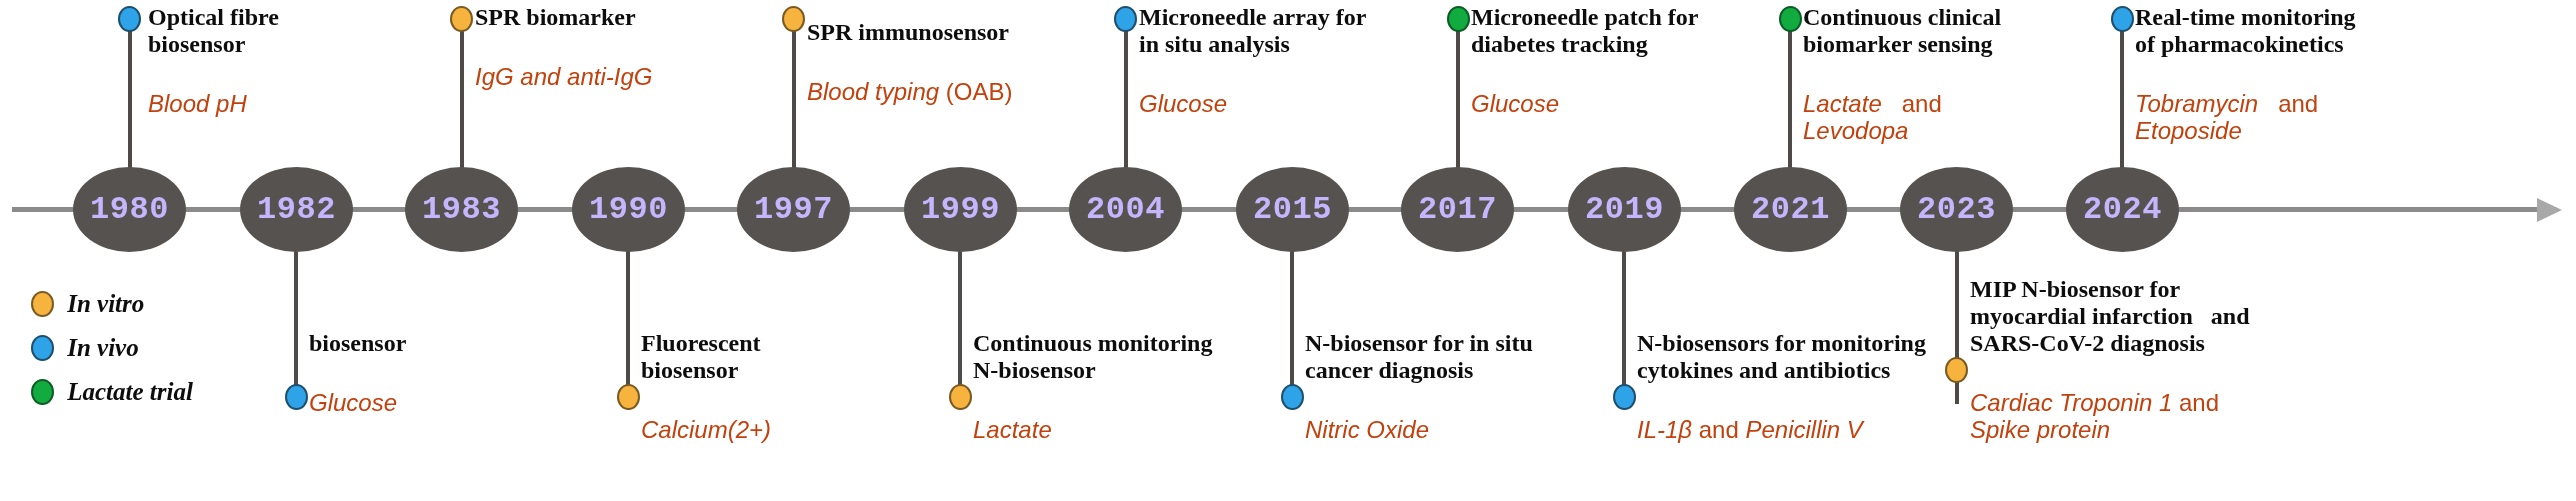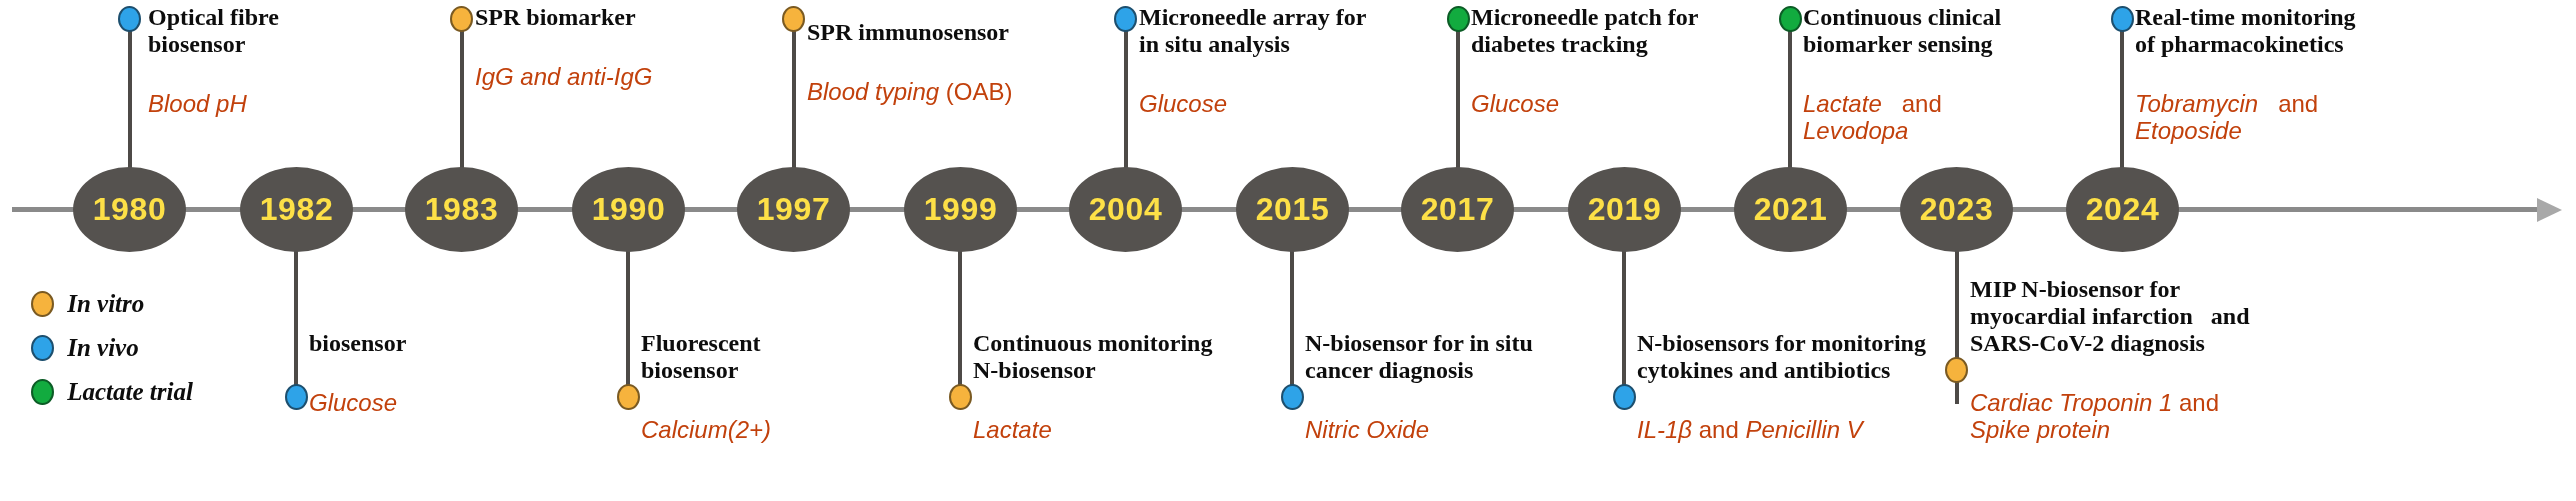--- a/index.html
+++ b/index.html
@@ -19,22 +19,22 @@
     position:absolute;left:2537px;top:198px;width:0;height:0;
     border-top:12px solid transparent;border-bottom:12px solid transparent;
     border-left:25px solid #a8a8a8;
   }
 
   
   .pill{
     position:absolute;top:167px;width:113px;height:85px;
     background:#55524f;border-radius:50%/50%;
     display:flex;align-items:center;justify-content:center;
-    color:#fde047;font-weight:700;font-size:32px;letter-spacing:0.6px;
-    font-family:Liberation Sans, sans-serif;
+    color:#c4b5fd;font-weight:700;font-size:32px;letter-spacing:0.6px;
+    font-family:Liberation Mono, monospace;
     z-index:4;
   }
 
   
   .stem{position:absolute;width:4.2px;background:#4d4a47;z-index:2;}
 
   
   .callout{position:absolute;z-index:5;}
   .callout .title{
     font-weight:700;font-size:24px;line-height:27px;

